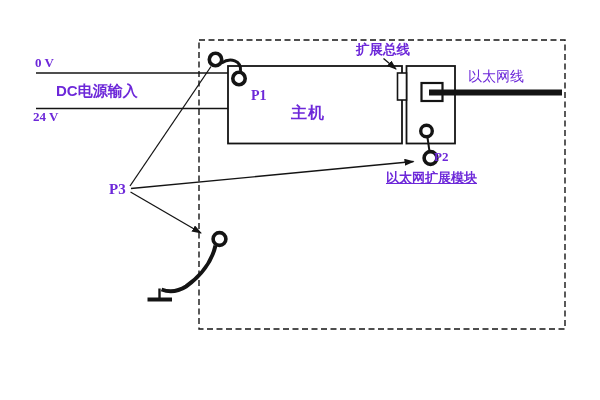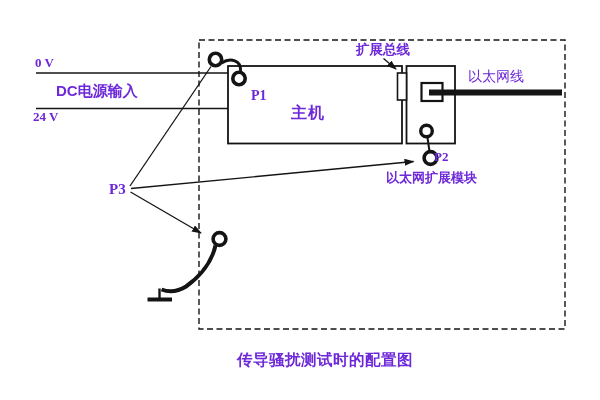--- a/index.html
+++ b/index.html
@@ -17,21 +17,21 @@
   .cjk{font-weight:600;}
   .lbl-0v{left:35px;top:56px;font-size:13px;}
   .lbl-dc{left:56px;top:83px;font-size:15px;}
   .lbl-24v{left:33px;top:110px;font-size:13px;text-align:center;}
   .lbl-p1{left:251px;top:88px;font-size:14px;}
   .lbl-p2{left:434px;top:110px;font-size:13px;margin-top:40px;}
   .lbl-p3{left:109px;top:181px;font-size:15px;}
   .lbl-host{left:291px;top:104px;font-size:16px;letter-spacing:1px;}
   .lbl-bus{left:356px;top:43px;font-size:13.5px;}
   .lbl-ethcable{left:468px;top:69px;font-size:14px;font-weight:400;}
-  .lbl-ethmodule{left:386px;top:171px;font-size:13px;}
+  .lbl-ethmodule{left:386px;top:171px;font-size:13px;text-decoration:underline;}
   .lbl-caption{left:237px;top:351px;font-size:15.5px;font-weight:700;letter-spacing:0.5px;}
 </style>
 </head>
 <body>
 
 <div id="stage">
 
   <svg id="linework" viewBox="0 0 600 400" xmlns="http://www.w3.org/2000/svg">
     <defs>
       <marker id="arrow" markerUnits="userSpaceOnUse" markerWidth="11" markerHeight="9" refX="9" refY="3.5" orient="auto">
@@ -90,14 +90,13 @@
 
   <div class="lbl latin lbl-p1">P1</div>
   <div class="lbl latin lbl-p2">P2</div>
   <div class="lbl latin lbl-p3">P3</div>
 
   <div class="lbl cjk lbl-host">主机</div>
   <div class="lbl cjk lbl-bus">扩展总线</div>
   <div class="lbl cjk lbl-ethcable">以太网线</div>
   <div class="lbl cjk lbl-ethmodule">以太网扩展模块</div>
 
-  <div class="lbl cjk lbl-caption">传导骚扰测试时的配置图</div>
 </div>
 
 </body></html>

